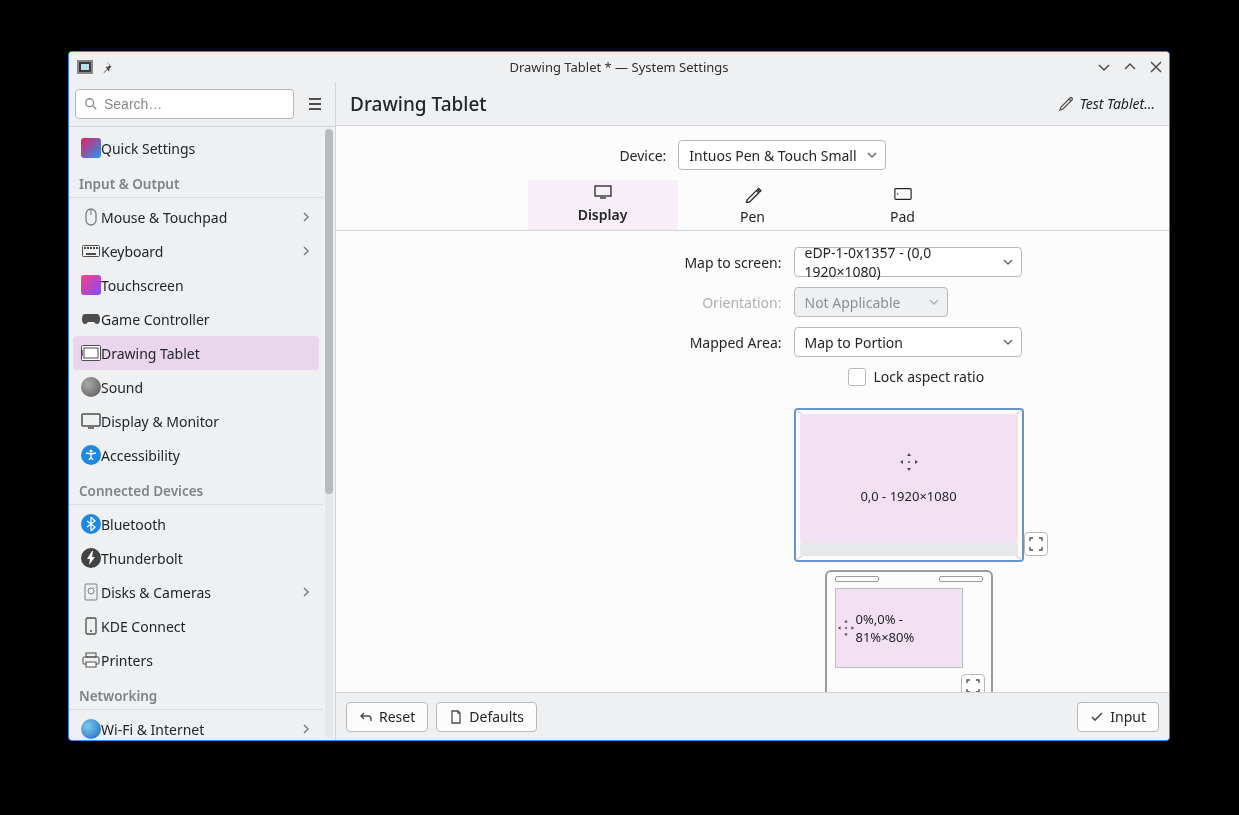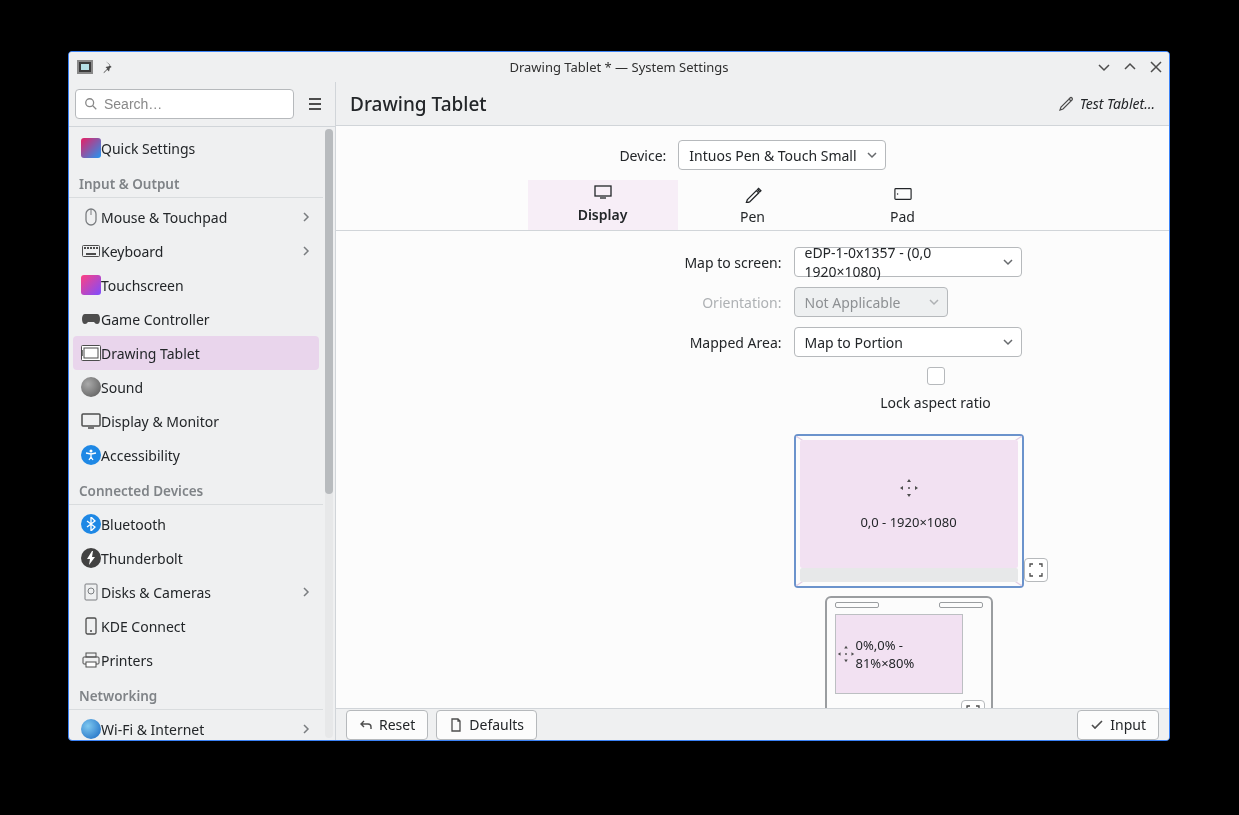--- a/index.html
+++ b/index.html
@@ -77,21 +77,21 @@
   .screen-inner { position:absolute; left:4px; top:4px; right:4px; height:128px; background:#f2e1f2; border-radius:2px; display:flex; flex-direction:column; align-items:center; justify-content:center; gap:14px;}
   .screen-bottom { position:absolute; left:4px; right:4px; bottom:4px; height:14px; background:#e7e8e9; border-radius:2px;}
   .move-icon { color:#4d4d4d; }
   .reset-box { position:absolute; right:-26px; bottom:4px; width:24px; height:24px; border:1px solid #b6b9bc; border-radius:4px; background:#fff; display:flex; align-items:center; justify-content:center; cursor:pointer;}
   .tablet-box { margin-top:8px; width:168px; height:136px; border:2px solid #9a9da0; border-radius:6px; background:#fcfcfc; position:relative;}
   .tablet-top-btn { position:absolute; top:4px; height:6px; width:44px; border:1px solid #9a9da0; border-radius:2px;}
   .tablet-top-btn.l{ left:8px;} .tablet-top-btn.r{ right:8px;}
   .tablet-inner { position:absolute; left:8px; top:16px; width:128px; height:80px; border:1px solid #bcbfc2; background:#f2e1f2; display:flex; flex-direction:row; align-items:center; justify-content:center; }
   .tablet-reset { position:absolute; right:6px; bottom:6px; width:24px; height:24px; border:1px solid #b6b9bc; border-radius:4px; background:#fff; display:flex; align-items:center; justify-content:center; cursor:pointer;}
   
-  .footer { height:32px; border-top:1px solid #d1d5d9; background:#eff0f1; display:flex; align-items:center; padding:0 10px; gap:8px;}
+  .footer { height:48px; border-top:1px solid #d1d5d9; background:#eff0f1; display:flex; align-items:center; padding:0 10px; gap:8px;}
   .btn { height:30px; border:1px solid #b6b9bc; background:#fcfcfc; border-radius:4px; padding:0 12px; display:flex; align-items:center; gap:6px; cursor:pointer; font-size:14px;}
   .footer .spacer { flex:1; }
   .small-text { font-size:13px; color:#232629; }
   svg { display:block; }
 </style>
 </head>
 <body>
 
 <div class="window">
 
@@ -370,21 +370,21 @@
           <div class="select" style="width:228px;">
             <span>Map to Portion</span>
             <span class="arrow">
                 <svg width="10" height="10" viewBox="0 0 10 10">
                   <path d="M1 3l4 4 4-4" fill="none" stroke="#676a6d" stroke-width="1.5"></path>
                 </svg>
               </span>
           </div>
 
           <span></span>
-          <div style="display:flex;align-items:center;gap:8px;padding-left:54px;flex-direction:column;">
+          <div style="display:flex;align-items:center;gap:8px;padding-left:54px;">
             <span class="chk"></span>
             <span>Lock aspect ratio</span>
           </div>
 
           <span></span>
           <div class="map-wrap">
             <div class="screen-box">
               <svg style="position:absolute;inset:0;" width="100%" height="100%" preserveAspectRatio="none" viewBox="0 0 100 100">
                   <line x1="0" y1="0" x2="100" y2="100" stroke="#e3cce3" stroke-width="0.6"></line>
                   <line x1="100" y1="0" x2="0" y2="100" stroke="#e3cce3" stroke-width="0.6"></line>

